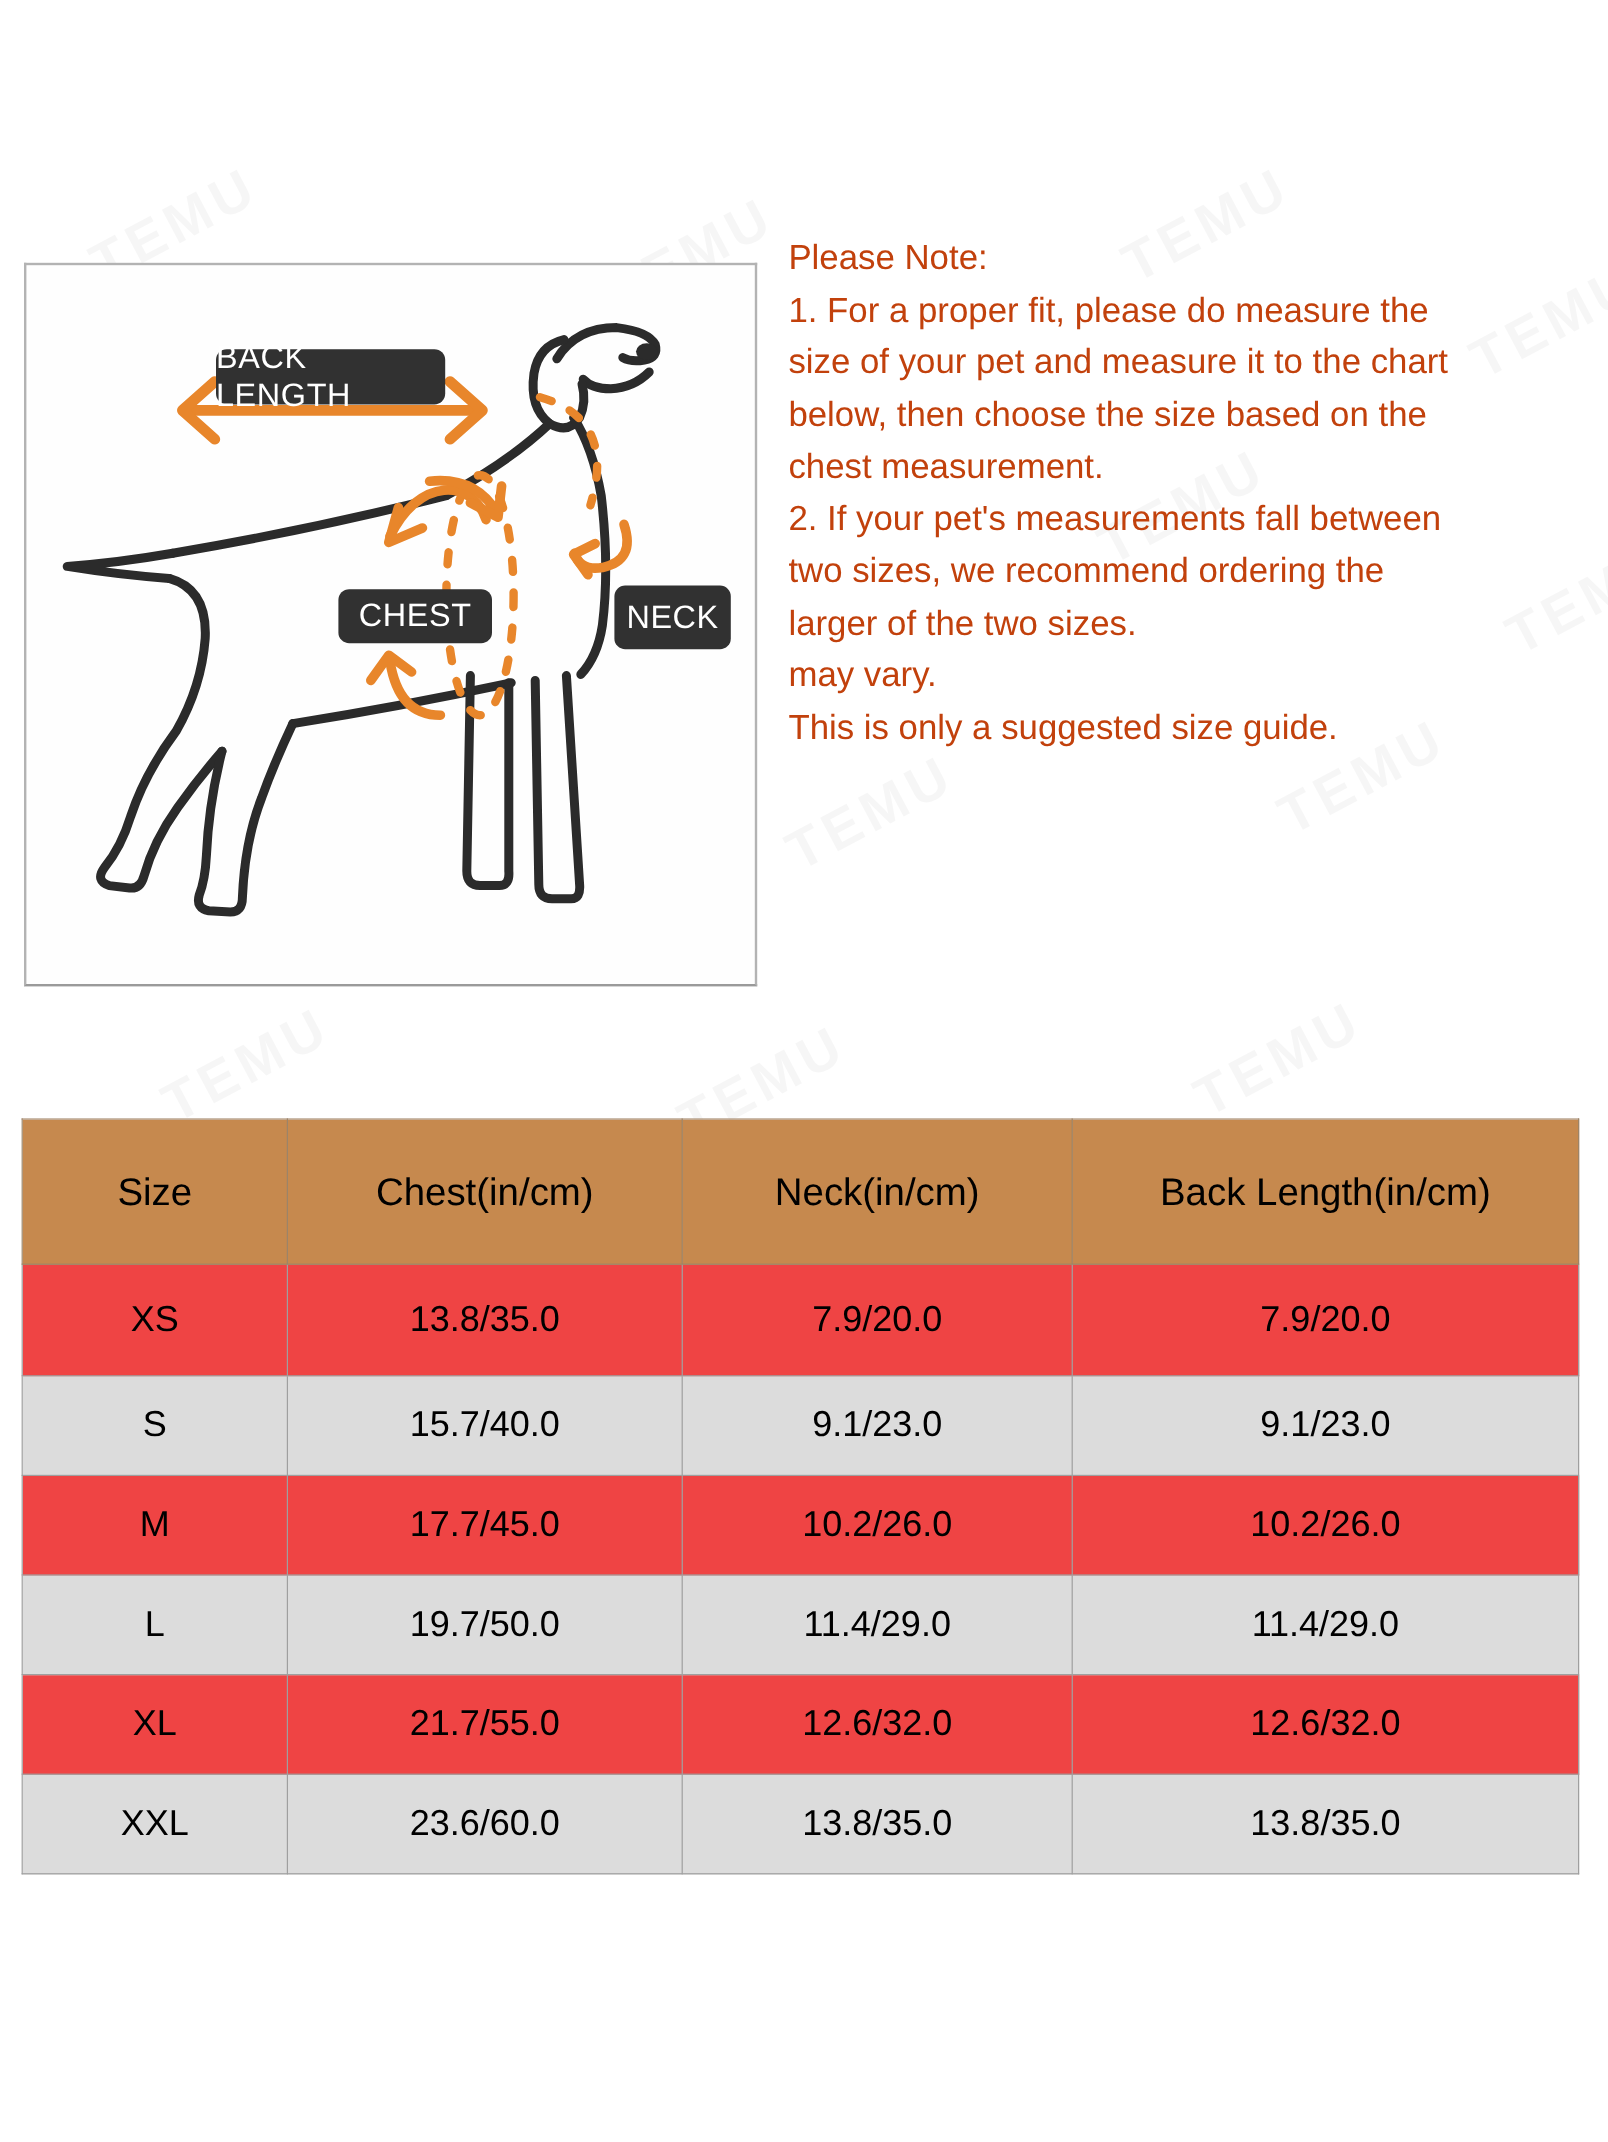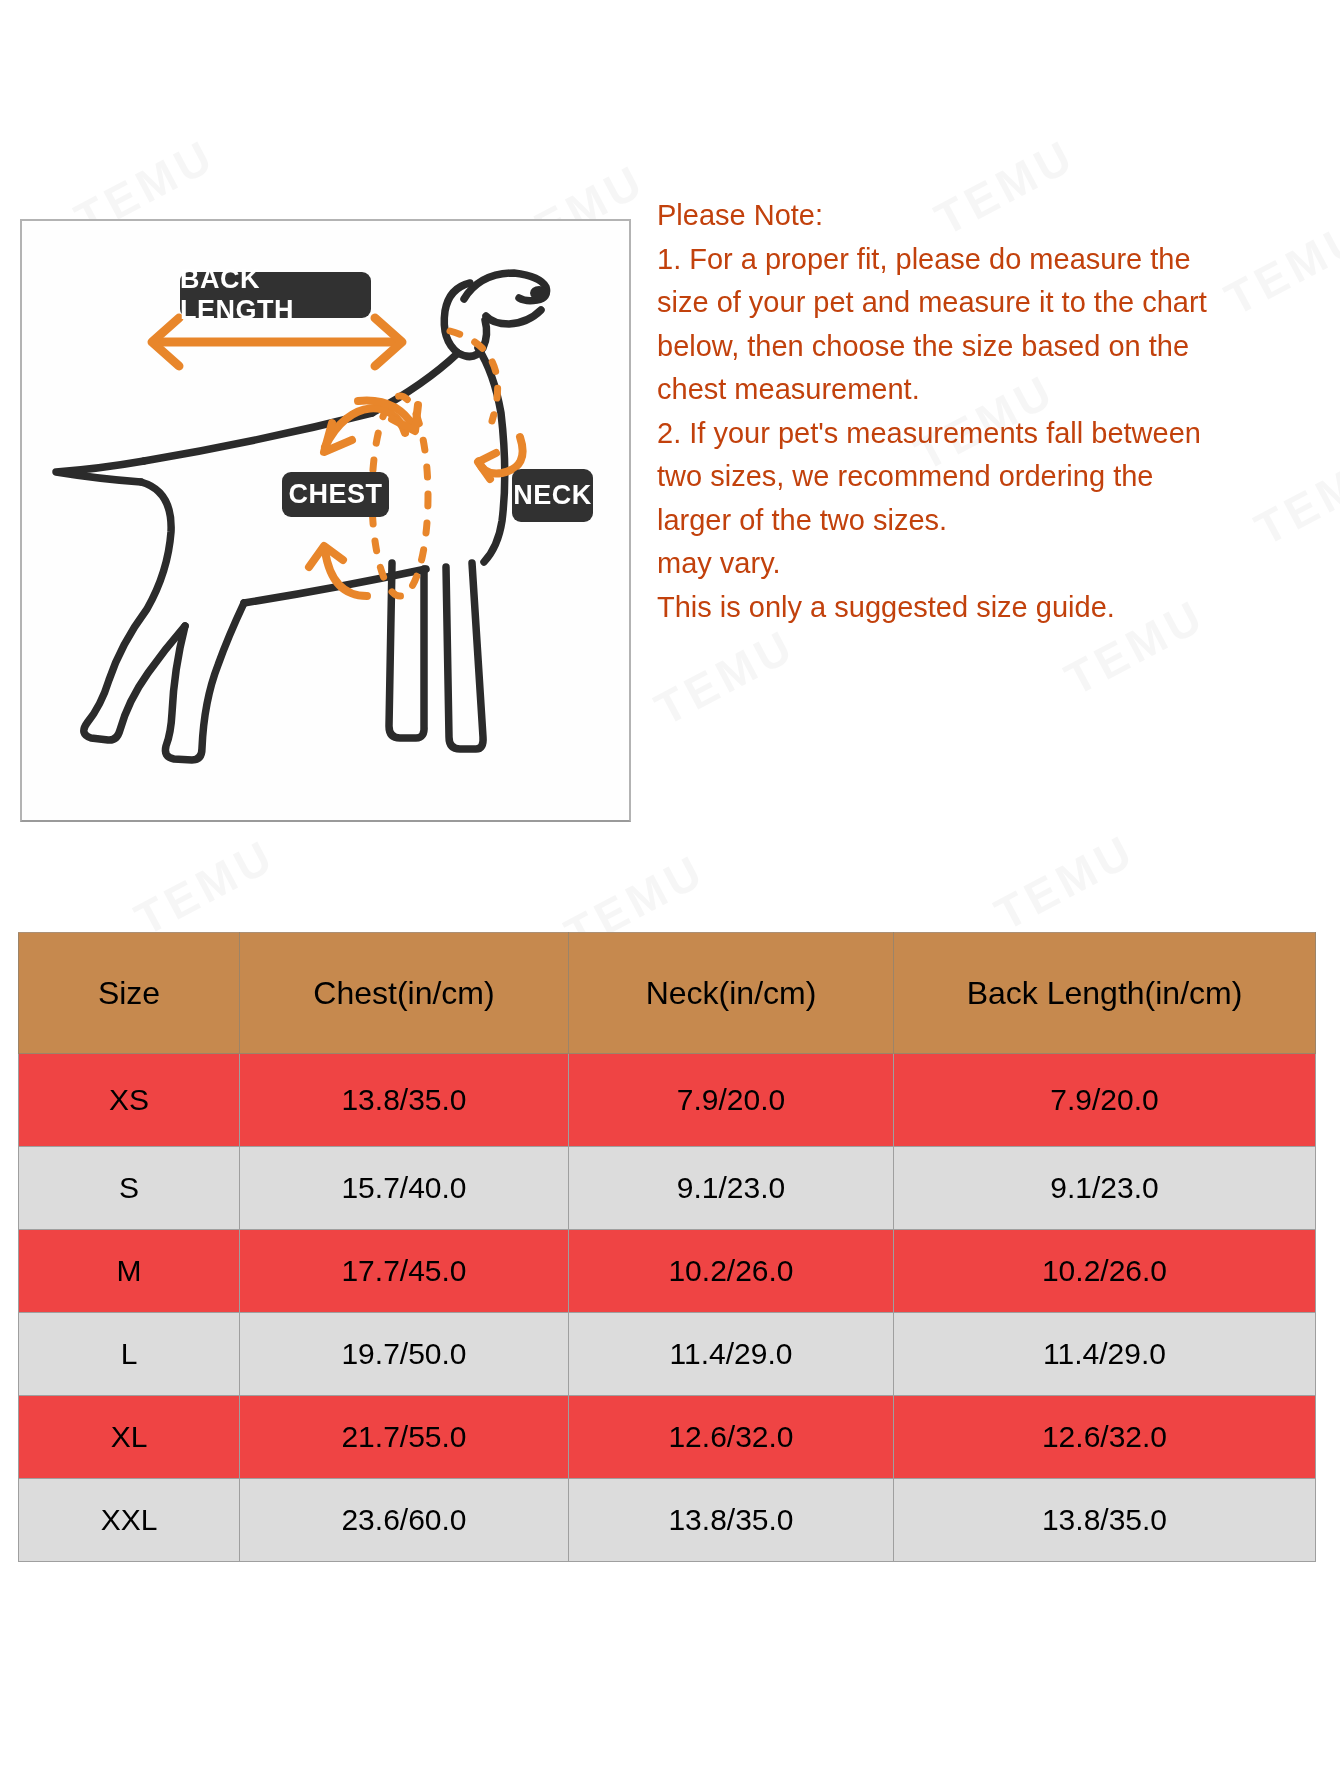--- a/index.html
+++ b/index.html
@@ -41,30 +41,31 @@
     box-sizing: border-box;
   }
   .diagram-box svg {
     position: absolute;
     left: 0; top: 0;
   }
   .diagram-label {
     position: absolute;
     background: #313131;
     color: #ffffff;
-    font-weight: bold;
+    font-weight: normal;
     border-radius: 9px;
     display: flex;
     align-items: center;
     justify-content: center;
     letter-spacing: 0.5px;
+    margin-top: 19px;
   }
   .lbl-back-length { left: 158px; top: 51px;  width: 191px; height: 46px; font-size: 27px; }
-  .lbl-chest       { left: 260px; top: 251px; width: 107px; height: 45px; font-size: 27px; }
-  .lbl-neck        { left: 490px; top: 248px; width: 81px;  height: 53px; font-size: 27px; }
+  .lbl-chest       { left: 260px; top: 251px; width: 128px; height: 45px; font-size: 27px; }
+  .lbl-neck        { left: 490px; top: 248px; width: 97px;  height: 53px; font-size: 27px; }
 
   
   .note {
     position: absolute;
     left: 657px;
     top: 194px;
     width: 510px;
     font-size: 29px;
     line-height: 43.5px;
     color: #c2410c;

